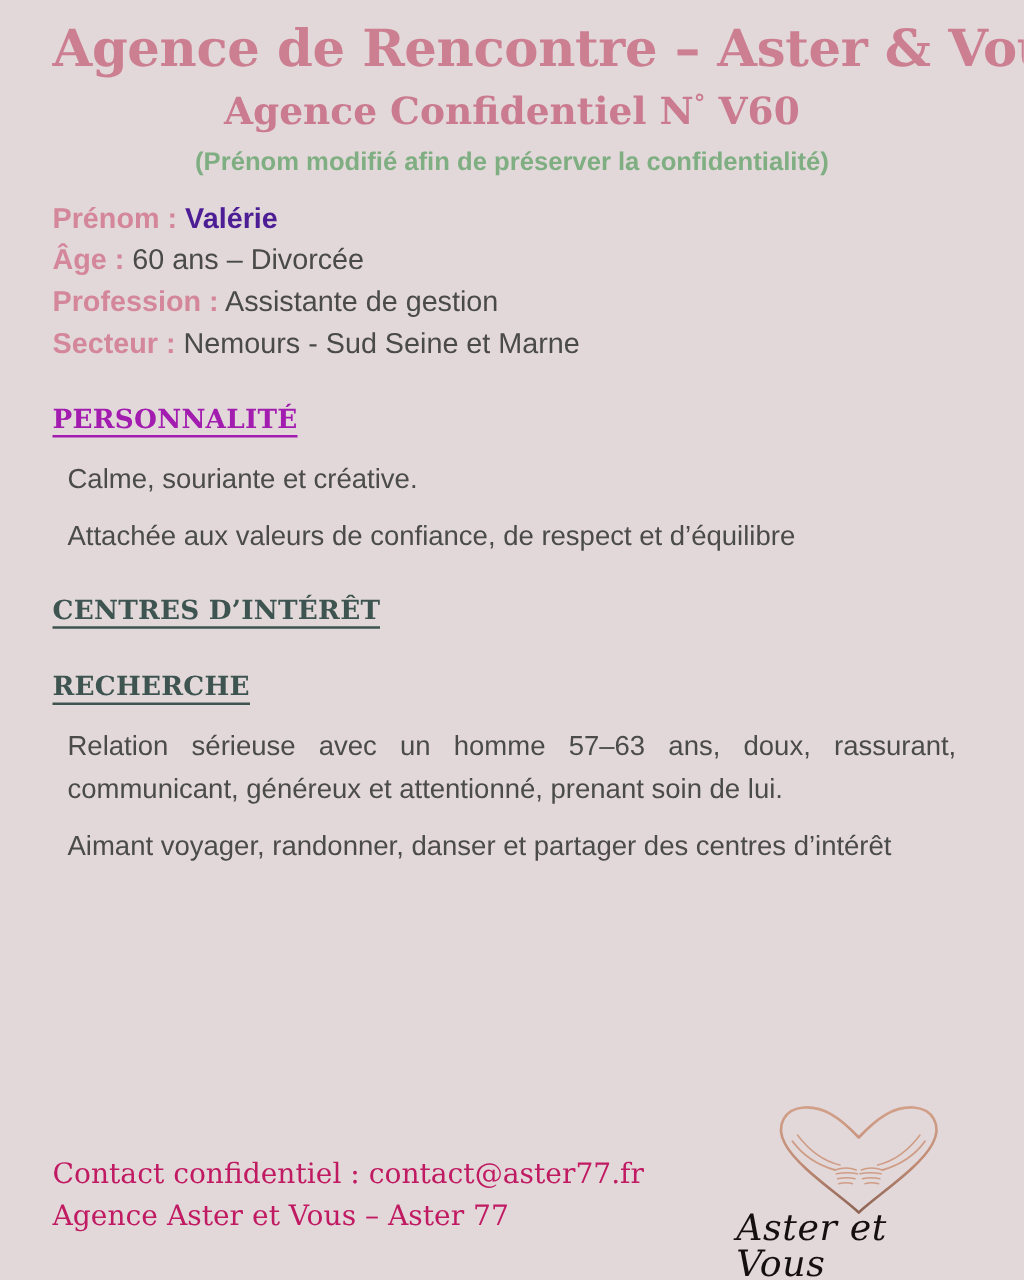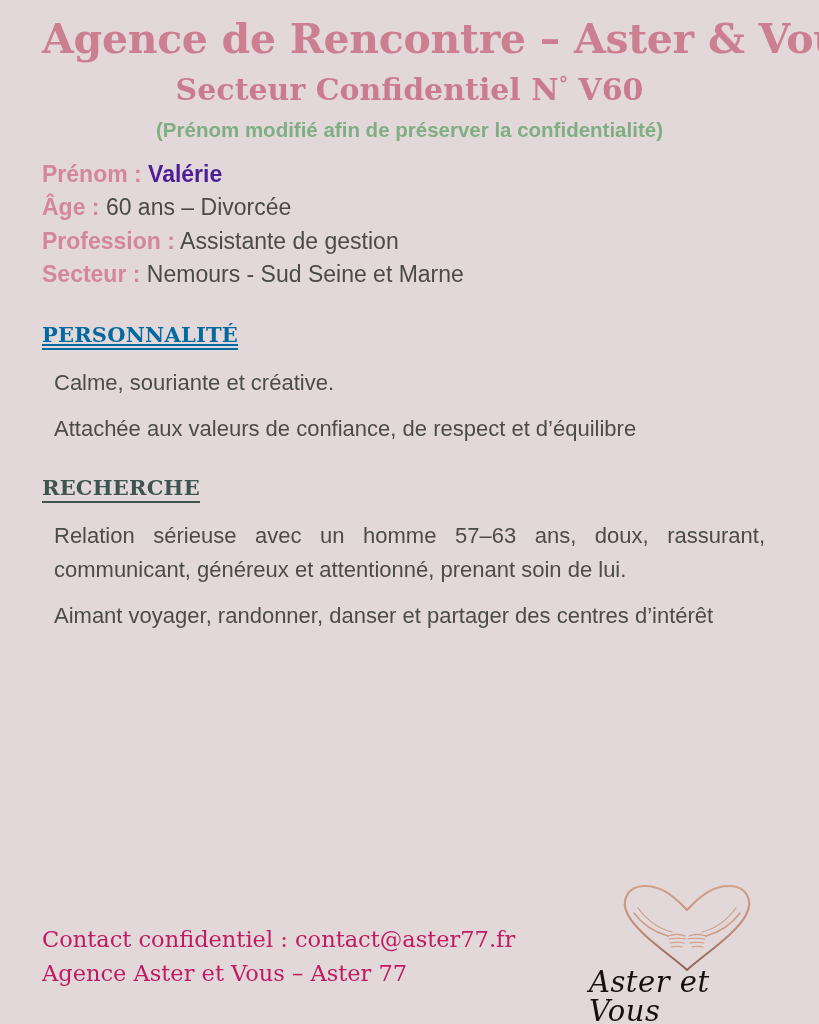--- a/index.html
+++ b/index.html
@@ -99,21 +99,21 @@
     margin: 0 0 4px 0;
     font-family: "DejaVu Serif", "Liberation Serif", serif;
     font-weight: bold;
     font-size: 21px;
     letter-spacing: 0.2px;
     line-height: 1.25;
     display: inline-block;
     border-bottom: 2px solid currentColor;
     padding-bottom: 0px;
   }
-  .sec-heading.navy  { color: #0369a1; text-decoration: underline; }
+  .sec-heading.navy  { color: #a21caf; }
   .sec-heading.green { color: #3e5450; }
 
   .sec-body {
     font-family: "Liberation Sans", sans-serif;
     font-size: 22px;
     line-height: 34px;
     color: #4b4b4b;
     text-align: justify;
     text-justify: inter-word;
     margin-top: 3px;
@@ -166,21 +166,21 @@
 </style>
 </head>
 <body>
 
 <div class="page">
 
   <div>
     <h1 class="title">Agence de Rencontre – Aster &amp; Vous</h1>
 
     <div class="subtitle">
-      <span>Secteur Confidentiel  N</span><span class="num-sup">°</span><span> V60</span>
+      <span>Agence Confidentiel  N</span><span class="num-sup">°</span><span> V60</span>
     </div>
 
     <div class="privacy-note">(Prénom modifié afin de préserver la confidentialité)</div>
   </div>
 
   <div class="identity">
     <div class="id-row">
       <span class="id-label">Prénom :</span>
       <span class="id-value strong">Valérie</span>
     </div>
@@ -200,20 +200,21 @@
 
   <div class="section">
     <div class="sec-heading navy">PERSONNALITÉ</div>
     <div class="sec-body">
       <p class="last-line">Calme, souriante et créative.</p>
       <p class="last-line">Attachée aux valeurs de confiance, de respect et d’équilibre</p>
     </div>
   </div>
 
   <div class="section">
+    <div class="sec-heading green">CENTRES D’INTÉRÊT</div>
   </div>
 
   <div class="section">
     <div class="sec-heading green">RECHERCHE</div>
     <div class="sec-body">
       <p>Relation sérieuse avec un homme 57–63 ans, doux, rassurant, communicant, généreux et attentionné, prenant soin de lui.</p>
       <p class="last-line">Aimant voyager, randonner, danser et partager des centres d’intérêt</p>
     </div>
   </div>
 

